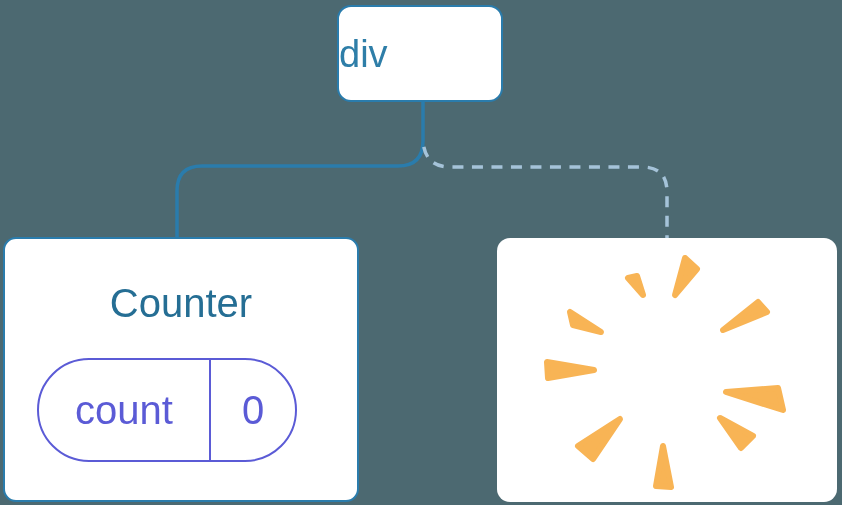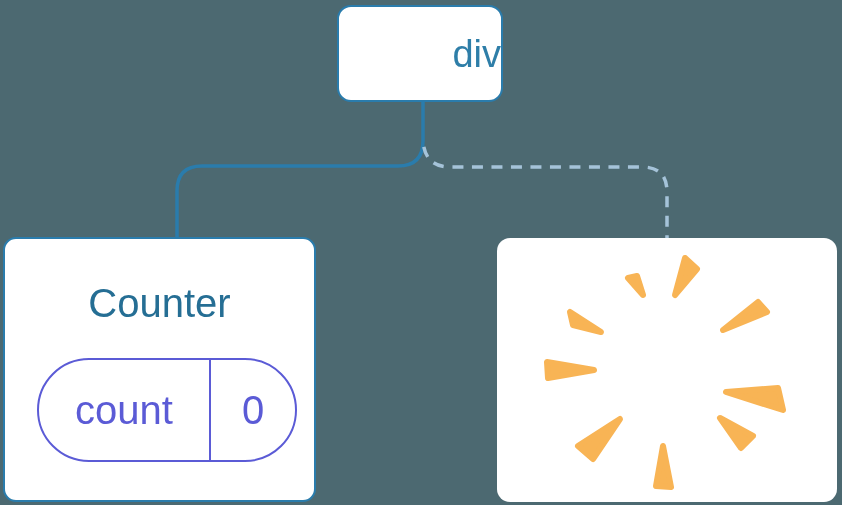--- a/index.html
+++ b/index.html
@@ -21,31 +21,31 @@
   .edge-solid {
     fill:none; stroke:#2A7CAC; stroke-width:3.5;
   }
   .edge-dashed {
     fill:none; stroke:#A5C3D9; stroke-width:3.5;
     stroke-dasharray:11 8.5; stroke-dashoffset:14;
   }
   .node-root {
     position:absolute; left:337px; top:5px; width:166px; height:97px;
     background:#ffffff; border:2.5px solid #2A7CAC; border-radius:14px;
-    display:flex; align-items:center; justify-content:flex-end;
+    display:flex; align-items:center; justify-content:flex-start;
     z-index:1;
   }
   .node-root .label {
     color:#2E7EA8; font-size:38px; font-weight:500; line-height:1;
   }
   .card {
     position:absolute; background:#ffffff; border-radius:13px; z-index:1;
   }
   .card-counter {
-    left:3px; top:237px; width:313px; height:265px;
+    left:3px; top:237px; width:356px; height:265px;
     border:2px solid #2A7CAC;
   }
   .card-title {
     position:absolute; left:0; right:0; top:42px;
     text-align:center;
     color:#256E94; font-size:40px; font-weight:500; line-height:1.1;
   }
   .state-pill {
     position:absolute; left:32px; top:119px; width:260px; height:104px;
     border:2px solid #5B5BD6; border-radius:52px;

